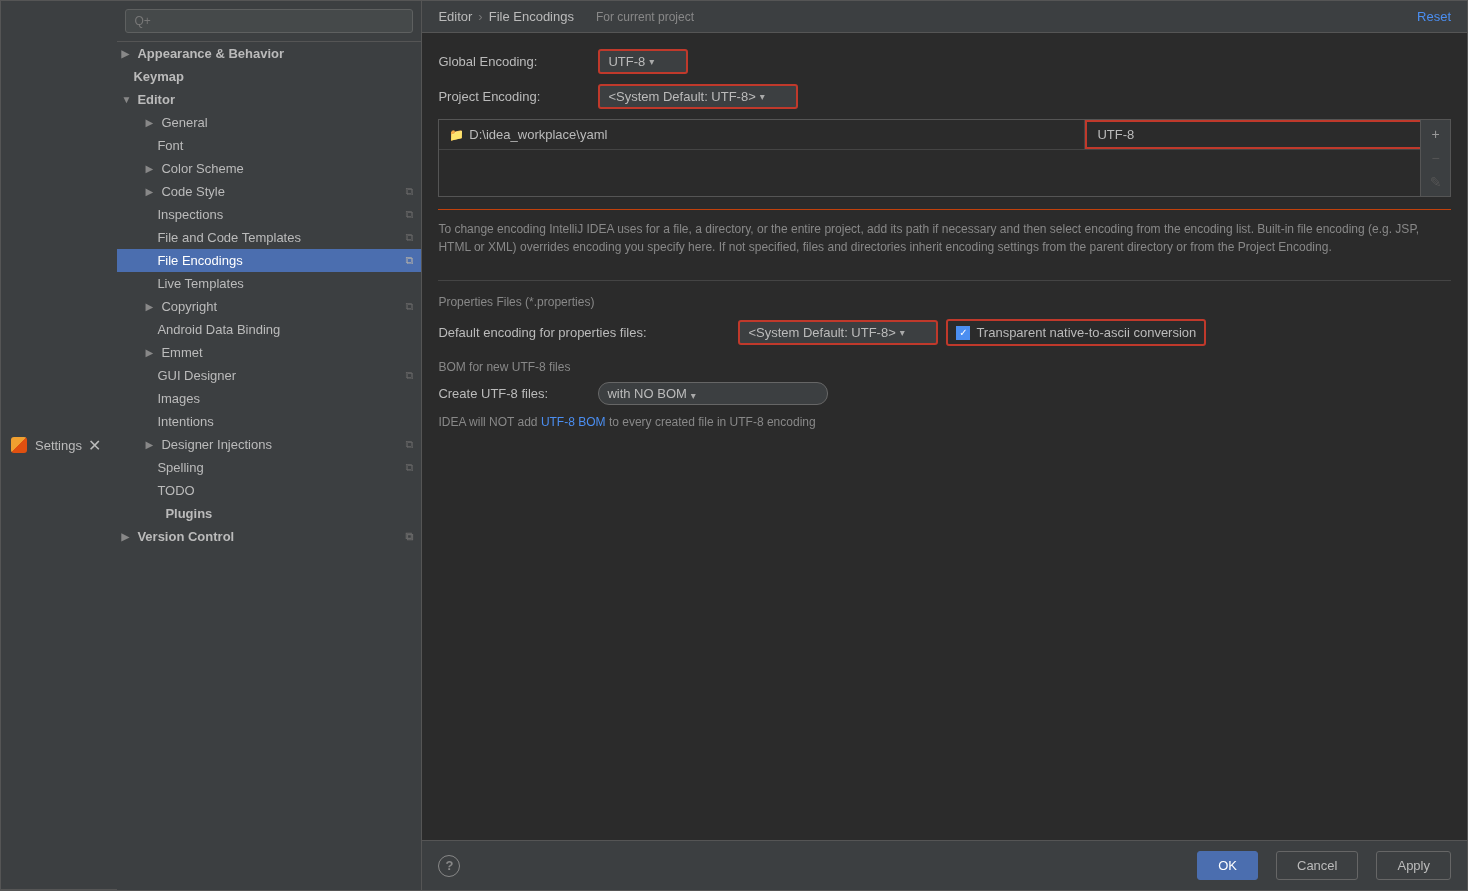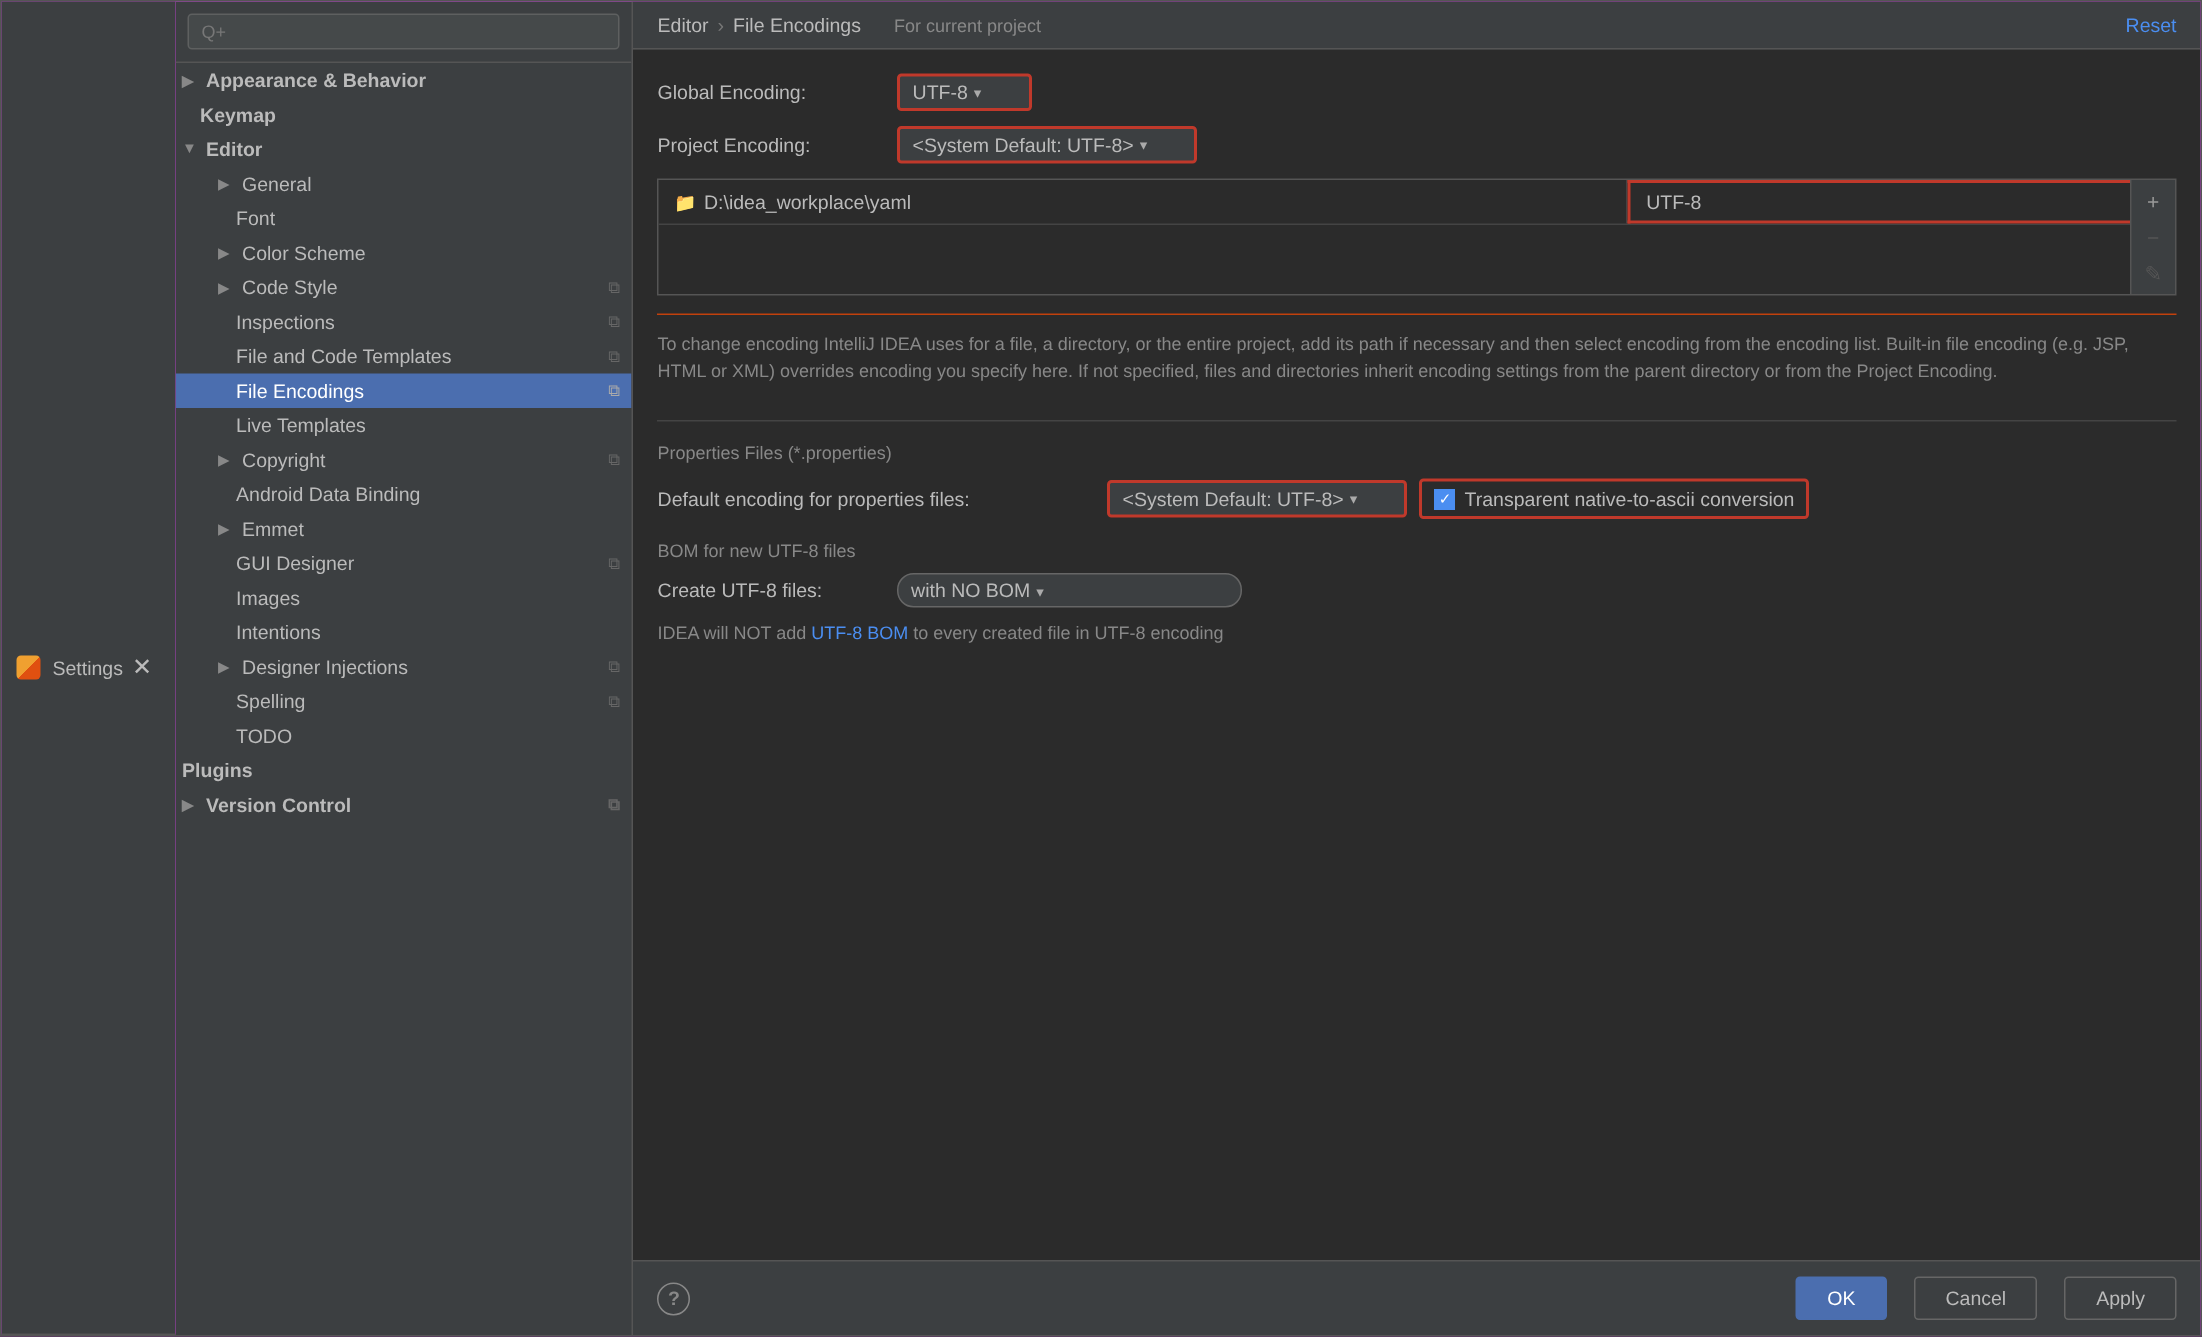--- a/index.html
+++ b/index.html
@@ -180,21 +180,21 @@
         <span>Designer Injections</span>
         <span class="copy-icon">⧉</span>
       </div>
       <div class="nav-item" style="padding-left:40px;">
         <span>Spelling</span>
         <span class="copy-icon">⧉</span>
       </div>
       <div class="nav-item" style="padding-left:40px;">
         <span>TODO</span>
       </div>
-      <div class="nav-item section-header" style="padding-left:4px;">
+      <div class="nav-item section-header" style="padding-left:4px;margin-left:44px;">
         <span>Plugins</span>
       </div>
       <div class="nav-item section-header" style="padding-left:4px;">
         <span class="chevron">▶</span>
         <span>Version Control</span>
         <span class="copy-icon">⧉</span>
       </div>
     </div>
 
     <div class="right-panel">

